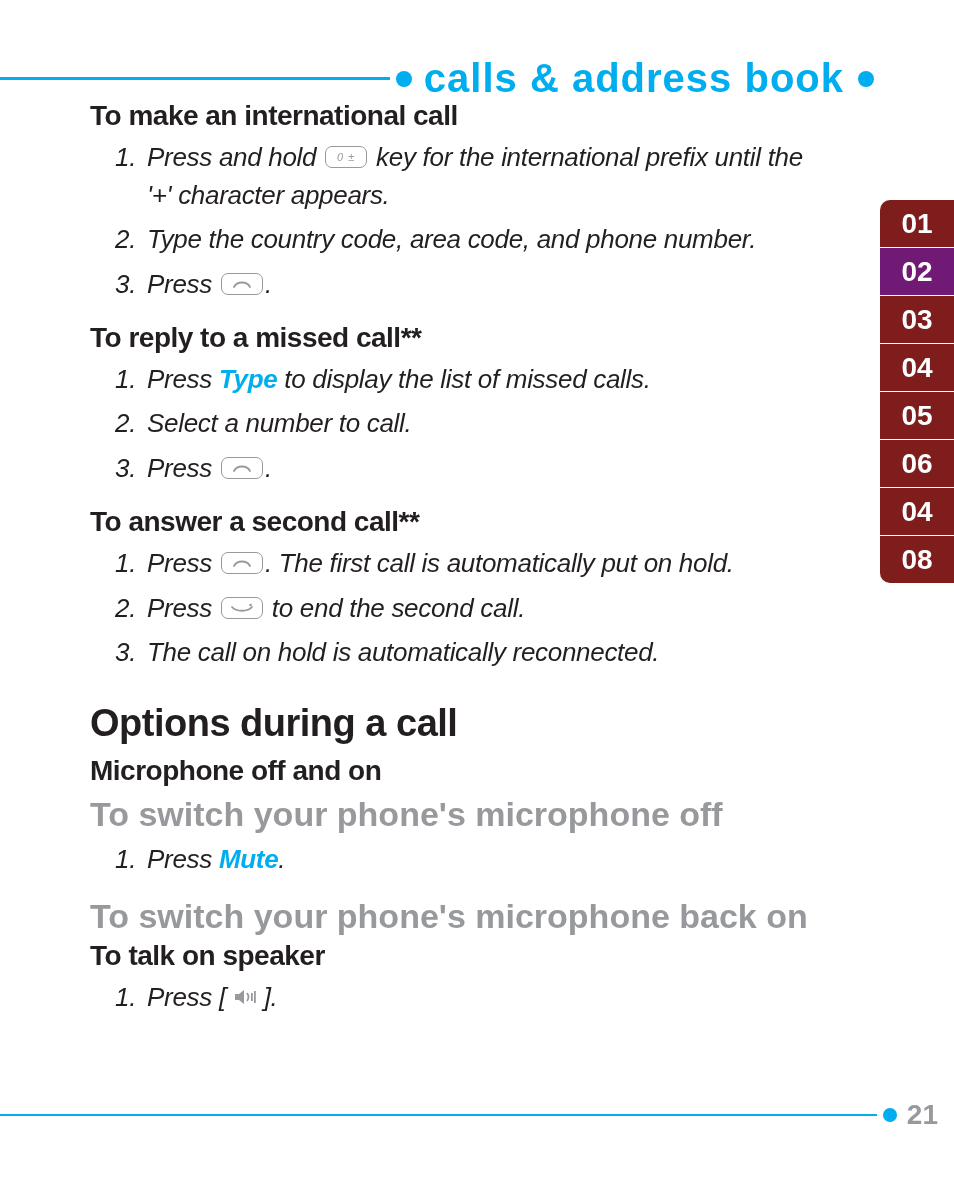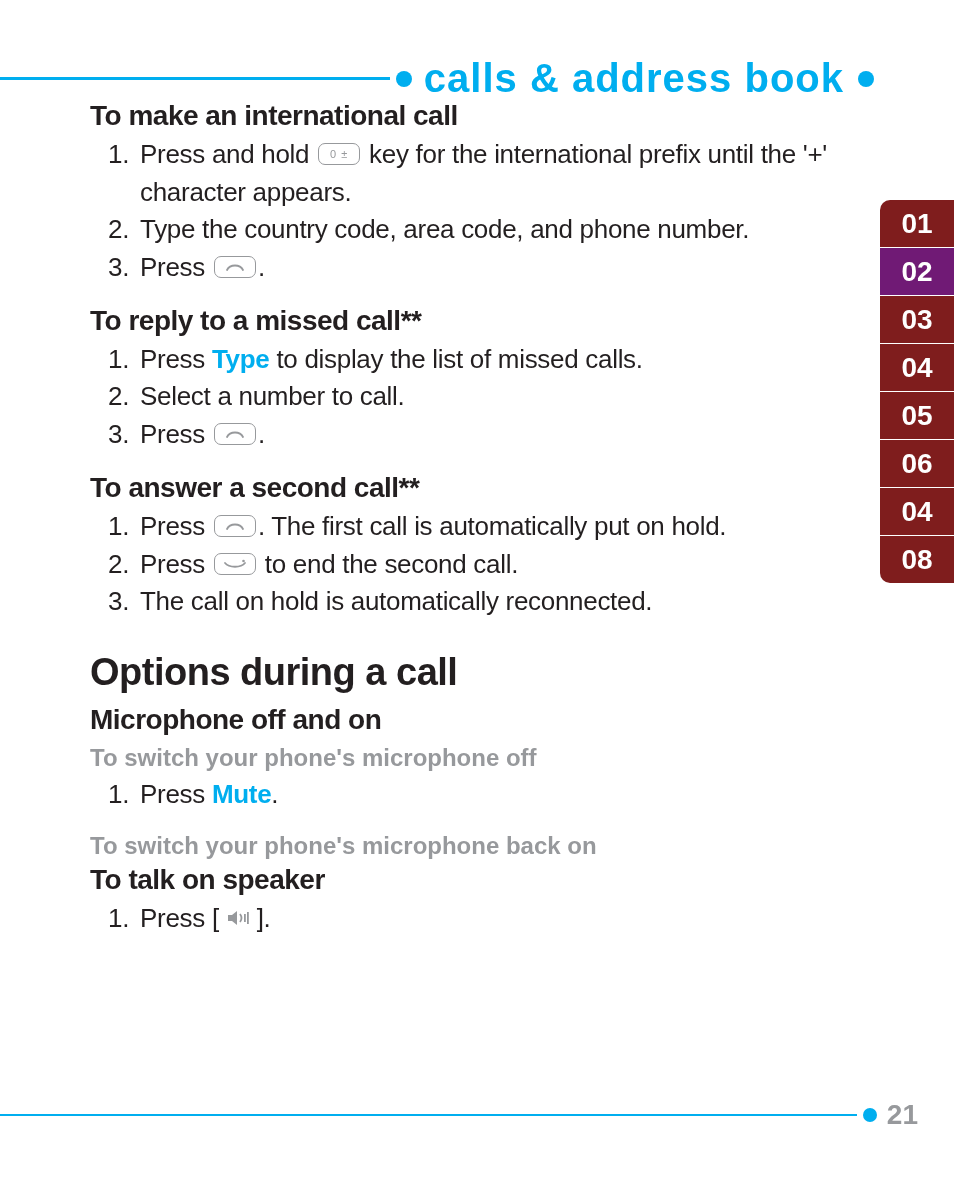--- a/index.html
+++ b/index.html
@@ -7,36 +7,36 @@
   
   .header-line{position:absolute;top:56px;left:0;right:80px;display:flex;align-items:center;}
   .header-rule-left{flex:1;height:3px;background:#00aeef;}
   .header-dot{width:16px;height:16px;border-radius:50%;background:#00aeef;margin:0 6px;}
   .header-title{font-family:"Eurostile","Segoe UI","Arial Black",sans-serif;font-weight:700;font-size:40px;letter-spacing:1px;color:#00aeef;text-transform:lowercase;margin:0 6px;white-space:nowrap;}
   .header-dot2{width:16px;height:16px;border-radius:50%;background:#00aeef;margin-left:8px;}
   
   .content{position:absolute;top:100px;left:90px;right:120px;}
   .h3{font-weight:700;font-size:28px;margin:0 0 4px 0;letter-spacing:-0.5px;}
   .ol{margin:0 0 18px 0;padding-left:46px;font-size:26px;line-height:1.45;font-weight:400;letter-spacing:-0.3px;}
-  .ol li{margin:0;padding-left:4px;}
+  .ol li{margin:7px;padding-left:4px;font-style:italic;}
   .h2{font-weight:700;font-size:38px;margin:30px 0 10px 0;letter-spacing:-0.5px;}
-  .h4{font-weight:700;font-size:24px;color:#97999c;margin:8px 0 4px 0;}
+  .h4{font-weight:700;font-size:34px;color:#97999c;margin:8px 0 4px 0;}
   .accent{color:#00aeef;font-weight:700;}
   .key{display:inline-block;vertical-align:middle;border:1.5px solid #97999c;border-radius:7px;min-width:34px;height:20px;padding:0 3px;margin:0 2px;position:relative;top:-2px;text-align:center;font-size:11px;line-height:20px;color:#97999c;}
   .key svg{display:block;margin:0 auto;}
   .key-0{font-family:Arial,sans-serif;letter-spacing:1px;}
   .speaker-icon{display:inline-block;vertical-align:middle;}
   
   .tabs{position:absolute;top:200px;right:0;width:74px;}
   .tab{height:47px;line-height:47px;text-align:center;font-size:28px;font-weight:700;color:#fff;background:#7f1d1d;border-bottom:1px solid #fff;}
   .tab:first-child{border-radius:10px 0 0 0;}
   .tab:last-child{border-radius:0 0 0 10px;border-bottom:none;}
   .tab.active{background:#701a75;}
   
-  .footer{position:absolute;bottom:48px;left:0;right:36px;display:flex;align-items:center;justify-content:space-between;}
+  .footer{position:absolute;bottom:48px;left:0;right:16px;display:flex;align-items:center;justify-content:space-between;}
   .footer-rule{flex:1;height:2px;background:#00aeef;}
   .footer-dot{width:14px;height:14px;background:#00aeef;border-radius:50%;margin:0 10px 0 6px;}
   .footer-page{font-size:28px;font-weight:700;color:#97999c;}
 </style>
 </head>
 <body>
 
 <div class="page">
 
   <div class="header-line">

